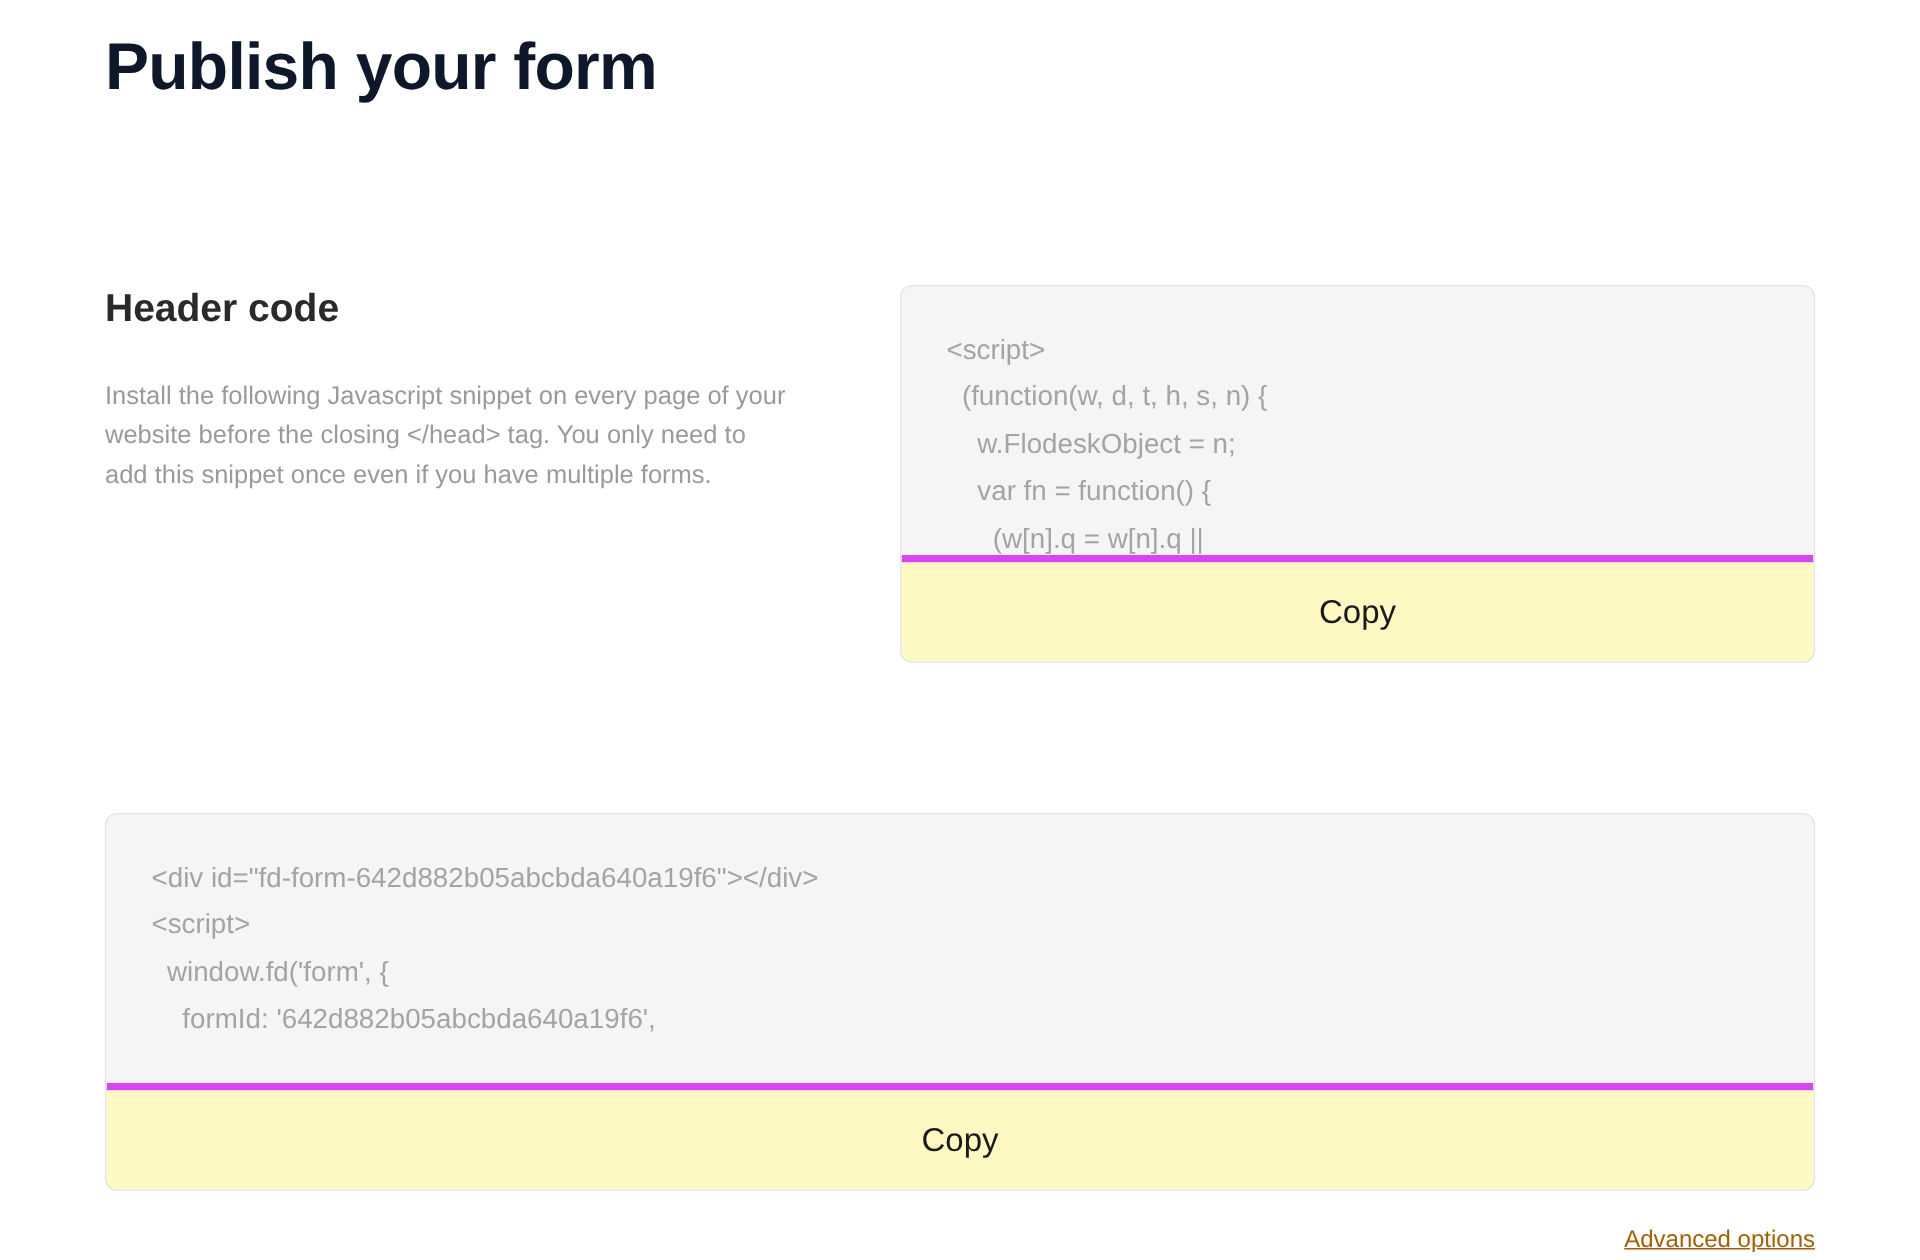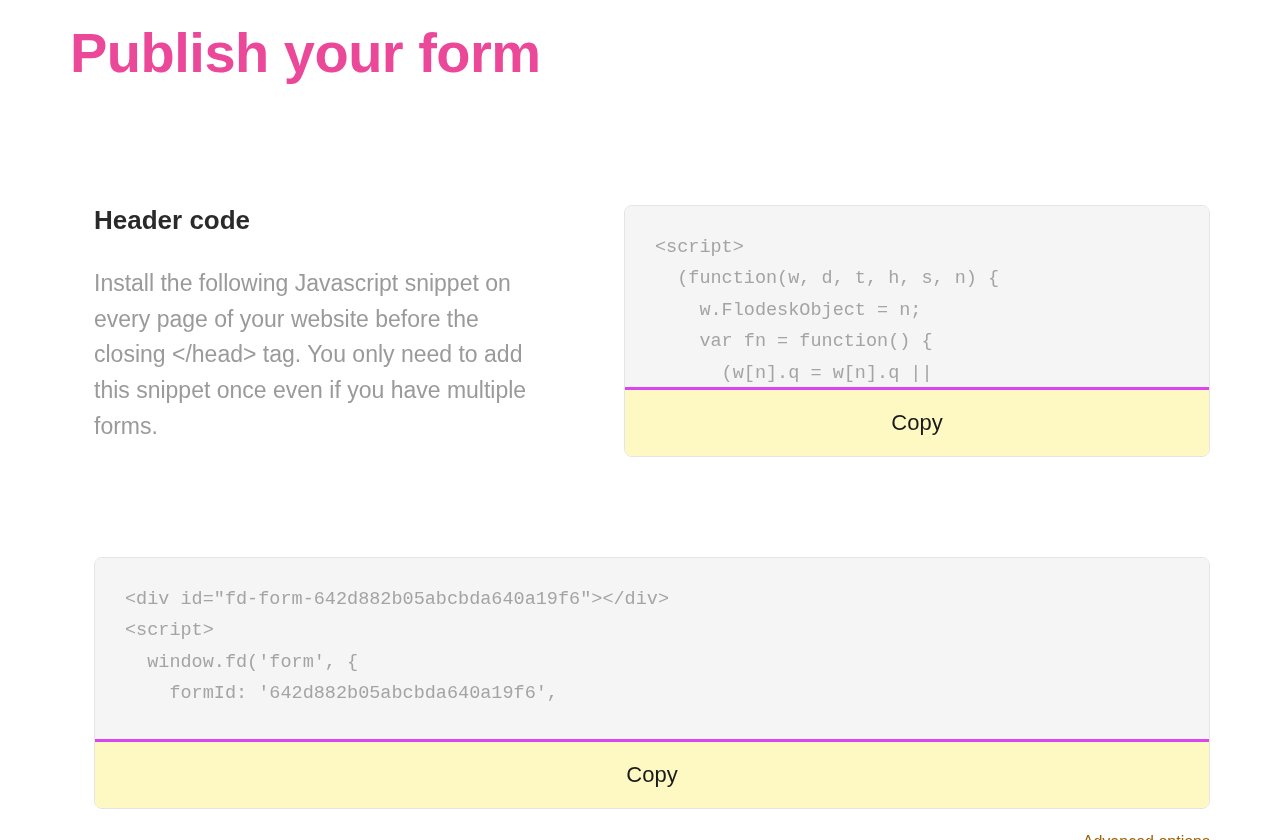--- a/index.html
+++ b/index.html
@@ -4,64 +4,63 @@
 <style>
   * { box-sizing: border-box; margin: 0; padding: 0; }
   body {
     font-family: -apple-system, BlinkMacSystemFont, "Segoe UI", Helvetica, Arial, sans-serif;
     background: #fff;
     color: #111;
     padding: 20px 70px 40px 70px;
     width: 1280px;
   }
   h1 {
-    font-size: 56px;
+    font-size: 44px;
     font-weight: 700;
     letter-spacing: -0.5px;
-    color: #ec4899;
+    color: #0f172a;
     margin-bottom: 120px;
   }
   .row {
     display: flex;
     gap: 70px;
     margin-bottom: 100px;
-    margin-left: 24px;
   }
   .left {
     flex: 0 0 460px;
   }
   .right {
     flex: 1;
   }
   h2 {
     font-size: 26px;
     font-weight: 600;
     color: #2a2a2a;
     margin-bottom: 30px;
   }
   .desc {
-    font-size: 23px;
+    font-size: 17px;
     line-height: 1.55;
     color: #9a9a9a;
   }
   .desc a {
     color: #6a6a6a;
     text-decoration: underline;
   }
   .code-card {
     border: 1px solid #e4e4e4;
     border-radius: 8px;
     background: #fff;
     overflow: hidden;
   }
   .code-pre {
     background: #f5f5f5;
-    border-bottom: 3px solid #d946ef;
+    border-bottom: 5px solid #d946ef;
     padding: 26px 30px 10px 30px;
-    font-family: Liberation Mono, monospace;
+    font-family: Liberation Sans, sans-serif;
     font-size: 18.5px;
     line-height: 1.7;
     color: #a4a4a4;
     white-space: pre;
     overflow: hidden;
     height: 184px;
   }
   .copy-btn {
     width: 100%;
     background: #fef9c3;

